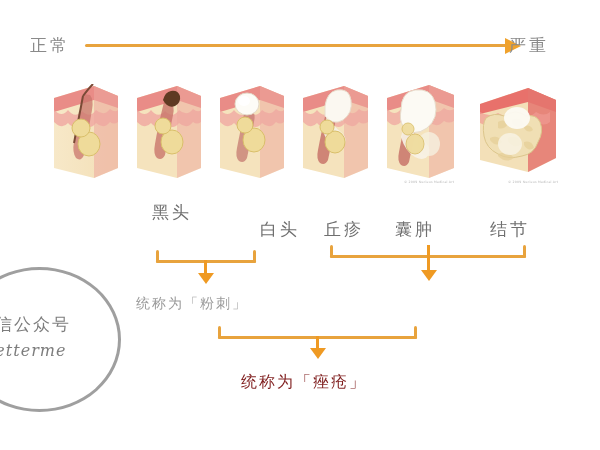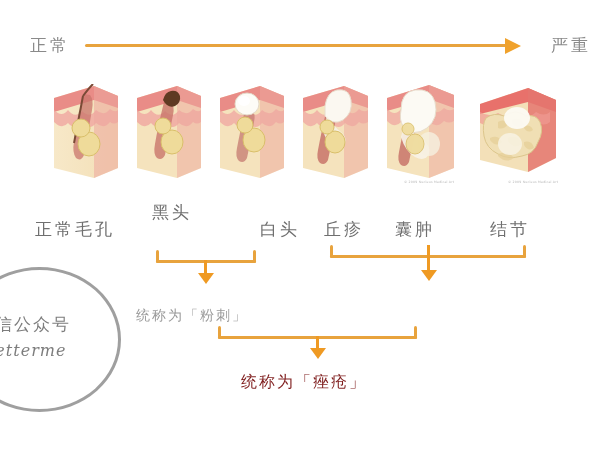--- a/index.html
+++ b/index.html
@@ -86,21 +86,21 @@
 </style>
 </head>
 <body>
 
 <div id="stage">
 
   <div>
     <div class="hw axis-label" style="left:30px;top:34px;">正常</div>
     <div id="top-arrow-line"></div>
     <div id="top-arrow-head"></div>
-    <div class="hw axis-label" style="left:551px;top:34px;font-family:Liberation Serif, serif;">严重</div>
+    <div class="hw axis-label" style="left:509px;top:34px;font-family:Liberation Serif, serif;">严重</div>
   </div>
 
   <div class="skin" style="left:50px;top:84px;">
     <svg width="72" height="96" viewBox="0 0 72 96">
       <defs>
         <linearGradient id="body1" x1="0" y1="0" x2="1" y2="0">
           <stop offset="0" stop-color="#f7e8c8"></stop>
             <stop offset="1" stop-color="#f3dfb6"></stop>
         </linearGradient>
       </defs>
@@ -180,35 +180,34 @@
       <polygon points="54,6 82,18 82,76 54,90" fill="#e4766e" opacity=".85"></polygon>
       <path d="M6,30 q10,6 18,1 q10,7 20,0 q10,7 18,-1 q8,5 14,0 l0,10 q-6,5 -14,0 q-8,8 -18,1 q-10,7 -20,0 q-8,6 -18,0z" fill="#ef9a93" opacity=".7"></path>
       <path d="M12,36 q8,-6 18,-2 q12,-8 22,0 q10,-2 14,6 q4,10 -2,20 q-4,12 -16,14 q-14,4 -24,-2 q-12,-6 -14,-18 q-2,-12 2,-18z" fill="#f0dfb4" stroke="#dcc68c" stroke-width="1"></path>
       <path d="M24,40 q6,-4 10,2 q-4,6 -10,4z M38,38 q8,-4 12,4 q-6,6 -12,-1z M16,56 q8,-4 12,4 q-6,6 -12,-2z M34,56 q10,-4 14,6 q-8,6 -14,-3z M24,72 q10,-4 16,4 q-8,6 -16,-2z M50,60 q8,-2 10,6 q-6,4 -10,-3z M50,44 q7,-2 9,4 q-5,4 -9,-2z" fill="#e6cf98" opacity=".75"></path>
       <ellipse cx="43" cy="36" rx="13" ry="11" fill="#fcfaf3" opacity=".95"></ellipse>
       <ellipse cx="36" cy="62" rx="12" ry="11" fill="#f8f3e4" opacity=".85"></ellipse>
     </svg>
   </div>
   <div class="credit" style="left:508px;top:180px;">© 2009  Nucleus Medical Art</div>
 
-  <div class="hw stage-label" style="left:35px;top:218px;">正常毛孔</div>
   <div class="hw stage-label" style="left:152px;top:201px;">黑头</div>
   <div class="hw stage-label" style="left:228px;top:218px;margin-left:32px;">白头</div>
   <div class="hw stage-label" style="left:324px;top:218px;">丘疹</div>
   <div class="hw stage-label" style="left:395px;top:218px;">囊肿</div>
   <div class="hw stage-label" style="left:490px;top:218px;">结节</div>
 
   <div class="bracket" style="left:156px;top:250px;width:100px;height:13px;">
     <div class="tick-l"></div>
     <div class="tick-r"></div>
     <div class="bar"></div>
     <div class="stem" style="left:48px;height:13px;"></div>
     <div class="head" style="left:42px;top:23px;"></div>
   </div>
-  <div class="hw caption" style="left:136px;top:295px;margin-top:12px;">统称为「粉刺」</div>
+  <div class="hw caption" style="left:136px;top:295px;">统称为「粉刺」</div>
 
   <div class="bracket" style="left:330px;top:245px;width:196px;height:13px;">
     <div class="tick-l"></div>
     <div class="tick-r"></div>
     <div class="bar"></div>
     <div class="stem" style="left:97px;top:0px;height:26px;"></div>
     <div class="head" style="left:91px;top:25px;"></div>
   </div>
 
   <div class="bracket" style="left:218px;top:326px;width:199px;height:13px;">

